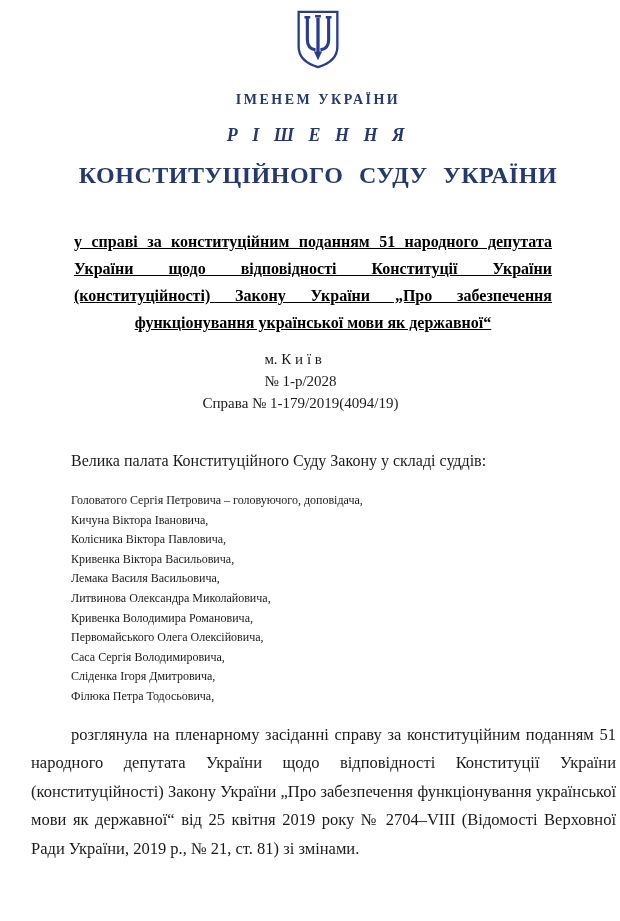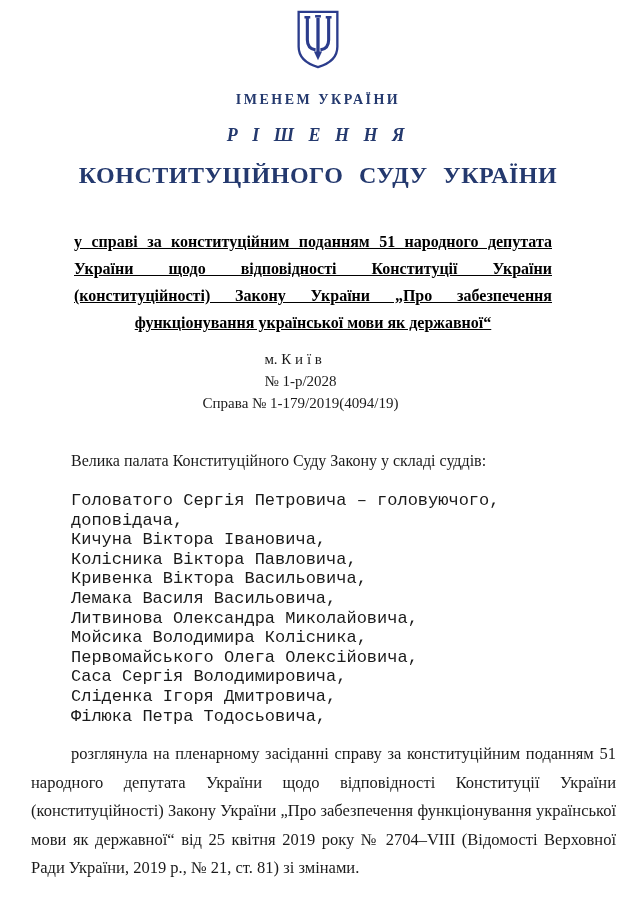--- a/index.html
+++ b/index.html
@@ -79,23 +79,22 @@
   .meta-left div{white-space:nowrap;}
   .meta-right{white-space:nowrap;}
   .intro{
     margin:37px 13px 0 23px;
     text-indent:40px;
     font-size:16px;
     line-height:20px;
   }
   .judges{
     margin:20px 13px 0 63px;
-    font-size:17px;
+    font-size:12px;
     line-height:19.6px;
-    font-family:Liberation Mono, monospace;
   }
   .closing{
     margin:14px 12px 0 23px;
     text-indent:40px;
     text-align:justify;
     font-size:16.5px;
     line-height:28.5px;
   }
 </style>
 </head>
@@ -134,21 +133,21 @@
 
   <div class="intro">Велика палата Конституційного Суду Закону у складі суддів:</div>
 
   <div class="judges">
       <div class="judge-line">Головатого Сергія Петровича – головуючого, доповідача,</div>
       <div class="judge-line">Кичуна Віктора Івановича,</div>
       <div class="judge-line">Колісника Віктора Павловича,</div>
       <div class="judge-line">Кривенка Віктора Васильовича,</div>
       <div class="judge-line">Лемака Василя Васильовича,</div>
       <div class="judge-line">Литвинова Олександра Миколайовича,</div>
-      <div class="judge-line">Мойсика Володимира Колісника,</div>
+      <div class="judge-line">Кривенка Володимира Романовича,</div>
       <div class="judge-line">Первомайського Олега Олексійовича,</div>
       <div class="judge-line">Саса Сергія Володимировича,</div>
       <div class="judge-line">Сліденка Ігоря Дмитровича,</div>
       <div class="judge-line">Філюка Петра Тодосьовича,</div>
     </div>
 
   <div class="closing">розглянула на пленарному засіданні справу за конституційним поданням 51 народного депутата України щодо відповідності Конституції України (конституційності) Закону України „Про забезпечення функціонування української мови як державної“ від 25 квітня 2019 року № 2704–VIII (Відомості Верховної Ради України, 2019 р., № 21, ст. 81) зі змінами.</div>
 
 </div>
 

